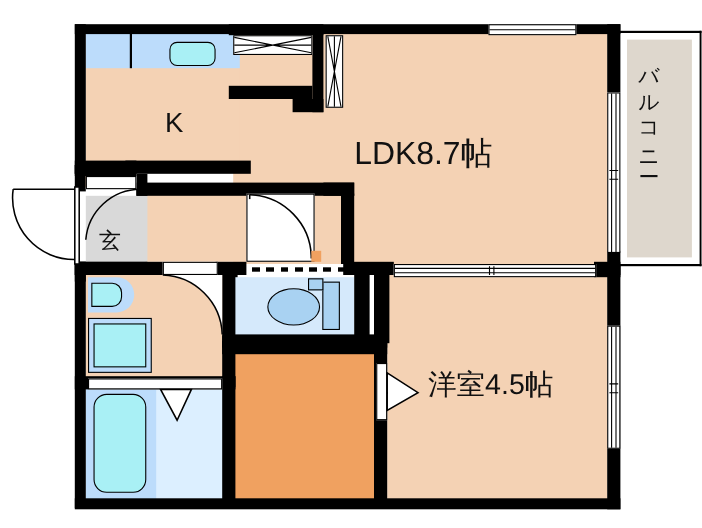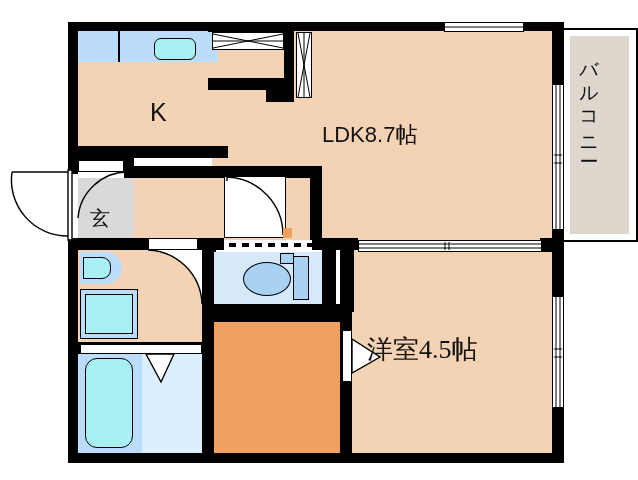--- a/index.html
+++ b/index.html
@@ -30,21 +30,21 @@
   .thin-line{background:#000000;}
   .outline{border:1px solid #000;}
   
   .lbl{
     position:absolute;color:#111;
     font-family:"Liberation Sans","DejaVu Sans",sans-serif;
     white-space:nowrap;
     user-select:none;
   }
   .lbl-k{font-size:25px;}
-  .lbl-ldk{font-size:22px;}
+  .lbl-ldk{font-size:29px;}
   .lbl-room{font-size:26px;}
   .lbl-wcl{font-size:25px;letter-spacing:1px;}
   .lbl-genkan{font-size:20px;}
   .lbl-balcony{
     font-size:19px;
     writing-mode:vertical-rl;
     text-orientation:upright;
     letter-spacing:4px;
     line-height:1;
   }
@@ -231,16 +231,16 @@
 
   <div class="abs fl-white" style="left:342px;top:330px;width:10px;height:52px;border:1px solid #000;"></div>
   <div class="abs" style="left:352px;top:338px;width:30px;height:36px;">
     <svg width="30" height="36" viewBox="0 0 30 36">
       <path class="fixfill" d="M0 1 L0 35 L28 19 Z"></path>
     </svg>
   </div>
 
   <div class="lbl lbl-k" style="left:150px;top:98px;">K</div>
   <div class="lbl lbl-ldk" style="left:322px;top:120px;">LDK8.7帖</div>
-  <div class="lbl lbl-room" style="left:367px;top:332px;font-family:Liberation Serif, serif;">洋室4.5帖</div>
+  <div class="lbl lbl-room" style="left:389px;top:332px;">洋室4.5帖</div>
   <div class="lbl lbl-genkan" style="left:90px;top:205px;">玄</div>
 
 </div>
 
 </body></html>

